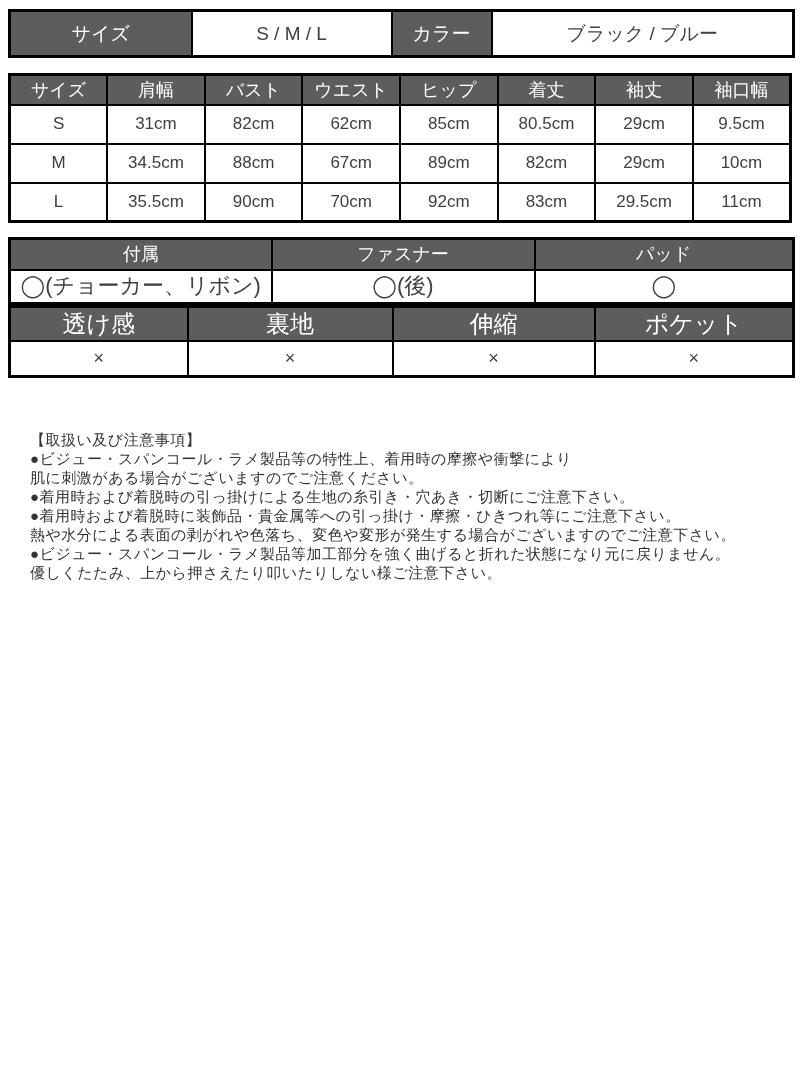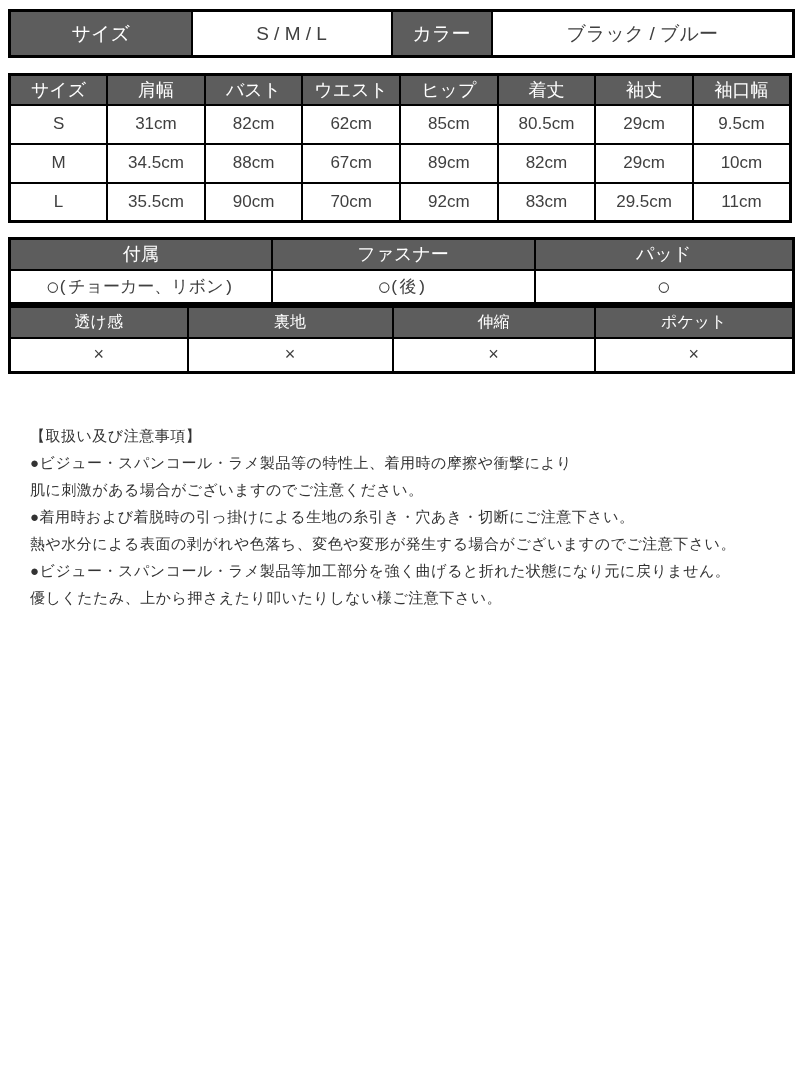--- a/index.html
+++ b/index.html
@@ -42,36 +42,36 @@
   .spec th, .spec td { font-size: 19px; height: 46px; }
 
   
   .meas { border: 3px solid var(--border, #000); margin-bottom: 14px; }
   .meas th { font-size: 18px; height: 30px; }
   .meas td { font-size: 17px; height: 39px; }
 
   
   .features { border: 3px solid var(--border, #000); padding-left: 36px; }
   .features th { font-size: 18px; height: 31px; }
-  .features td { font-size: 17px; height: 34px; font-family: Liberation Mono, monospace; }
+  .features td { font-size: 22px; height: 34px; }
 
   
   .details { border: 3px solid var(--border, #000); }
-  .details th { font-size: 16px; height: 31px; }
+  .details th { font-size: 24px; height: 31px; }
   .details td { font-size: 18px; height: 35px; }
 
   
   .care {
     margin: 52px 0 0 22px;
     font-size: 15px;
     line-height: 19px;
     color: var(--care-text, #333);
     letter-spacing: 0.5px;
   }
-  .care div { white-space: nowrap; margin-top: 8px; }
+  .care div { white-space: nowrap; }
 </style>
 </head>
 <body>
 
 <div class="page">
 
   <table class="spec">
     <colgroup>
       <col style="width:182px">
         <col style="width:200px">
@@ -174,18 +174,19 @@
       <td>×</td>
     </tr>
   </tbody>
     </table>
 
   <div class="care">
     <div>【取扱い及び注意事項】</div>
     <div>●ビジュー・スパンコール・ラメ製品等の特性上、着用時の摩擦や衝撃により</div>
     <div>肌に刺激がある場合がございますのでご注意ください。</div>
     <div>●着用時および着脱時の引っ掛けによる生地の糸引き・穴あき・切断にご注意下さい。</div>
+    <div>●着用時および着脱時に装飾品・貴金属等への引っ掛け・摩擦・ひきつれ等にご注意下さい。</div>
     <div>熱や水分による表面の剥がれや色落ち、変色や変形が発生する場合がございますのでご注意下さい。</div>
     <div>●ビジュー・スパンコール・ラメ製品等加工部分を強く曲げると折れた状態になり元に戻りません。</div>
     <div>優しくたたみ、上から押さえたり叩いたりしない様ご注意下さい。</div>
   </div>
 
 </div>
 
 </body></html>

